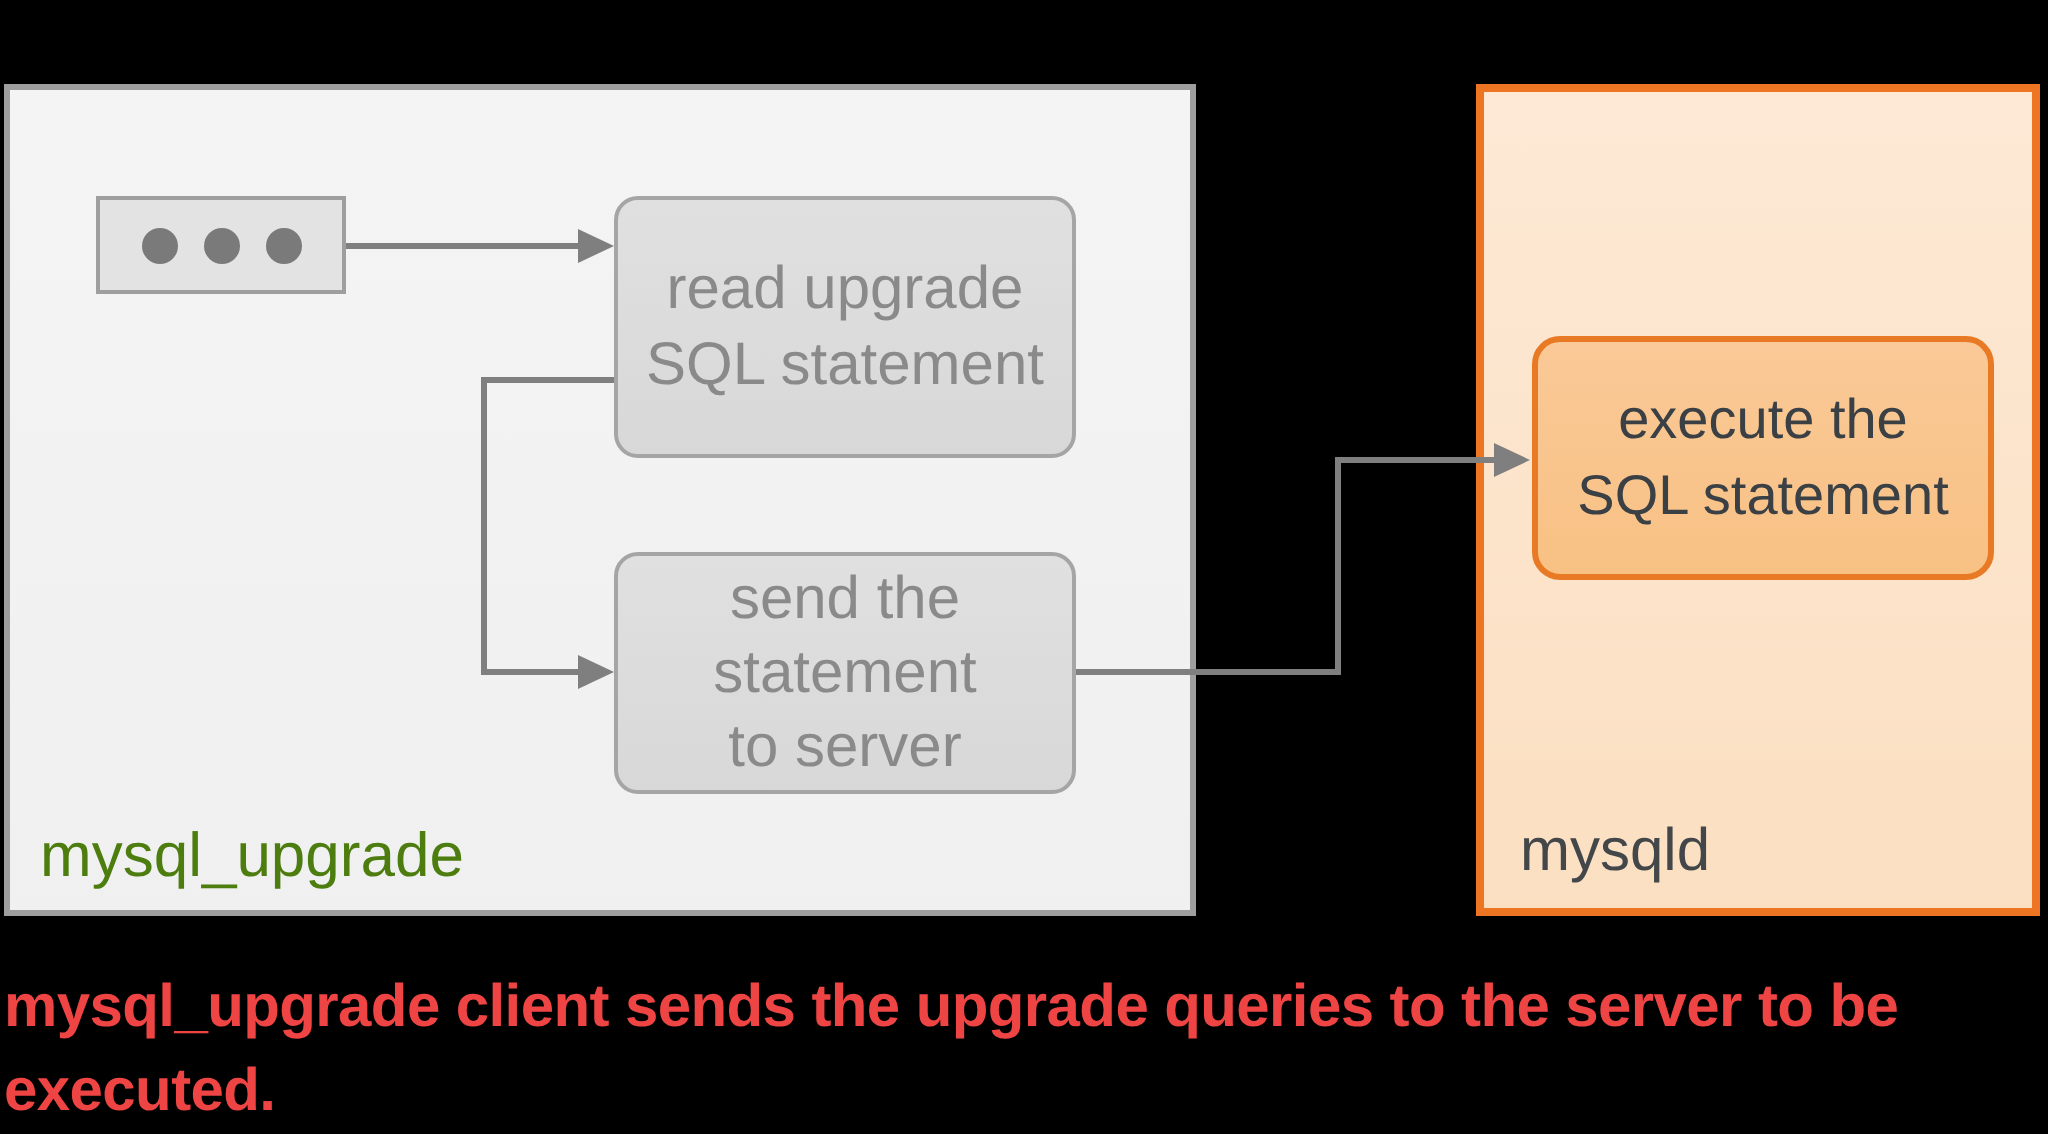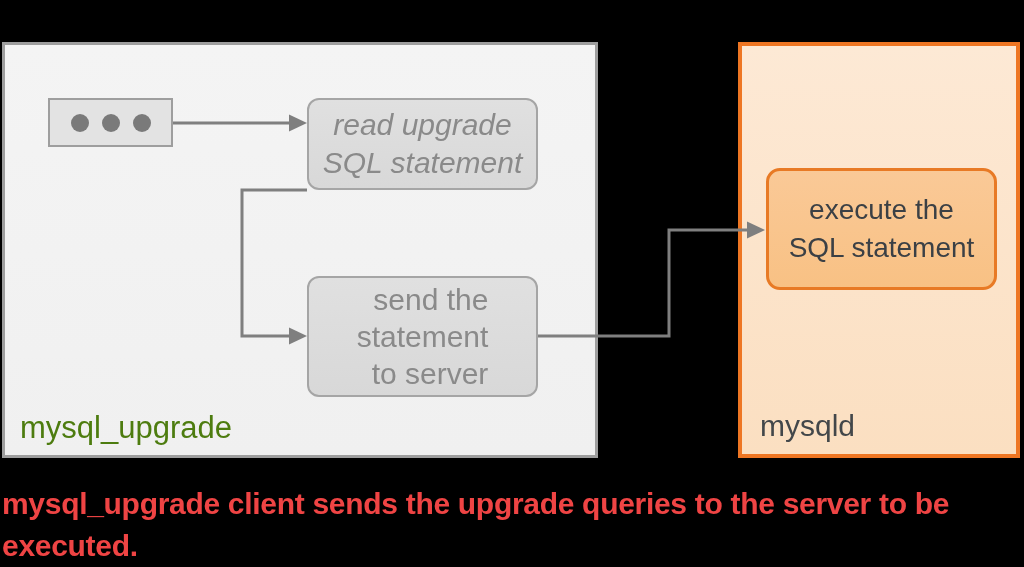--- a/index.html
+++ b/index.html
@@ -38,22 +38,22 @@
     white-space: pre-line;
   }
   .gray-node {
     background: linear-gradient(180deg, #e0e0e0 0%, #d8d8d8 100%);
     border: 2px solid #a5a5a5;
     border-radius: 12px;
     color: #8a8a8a;
     font-size: 30px;
     line-height: 38px;
   }
-  .read-node { left: 307px; top: 98px;  width: 231px; height: 92px; font-style: italic; }
-  .send-node { left: 307px; top: 276px; width: 231px; height: 121px; line-height: 37px; text-align: right; }
+  .read-node { left: 307px; top: 98px;  width: 231px; height: 131px; }
+  .send-node { left: 307px; top: 276px; width: 231px; height: 121px; line-height: 37px; }
   .execute-node {
     left: 766px; top: 168px; width: 231px; height: 122px;
     background: linear-gradient(180deg, #fac997 0%, #f8c184 100%);
     border: 3px solid #e87a25;
     border-radius: 14px;
     color: #3b4045;
     font-size: 28px;
     line-height: 38px;
   }
 

